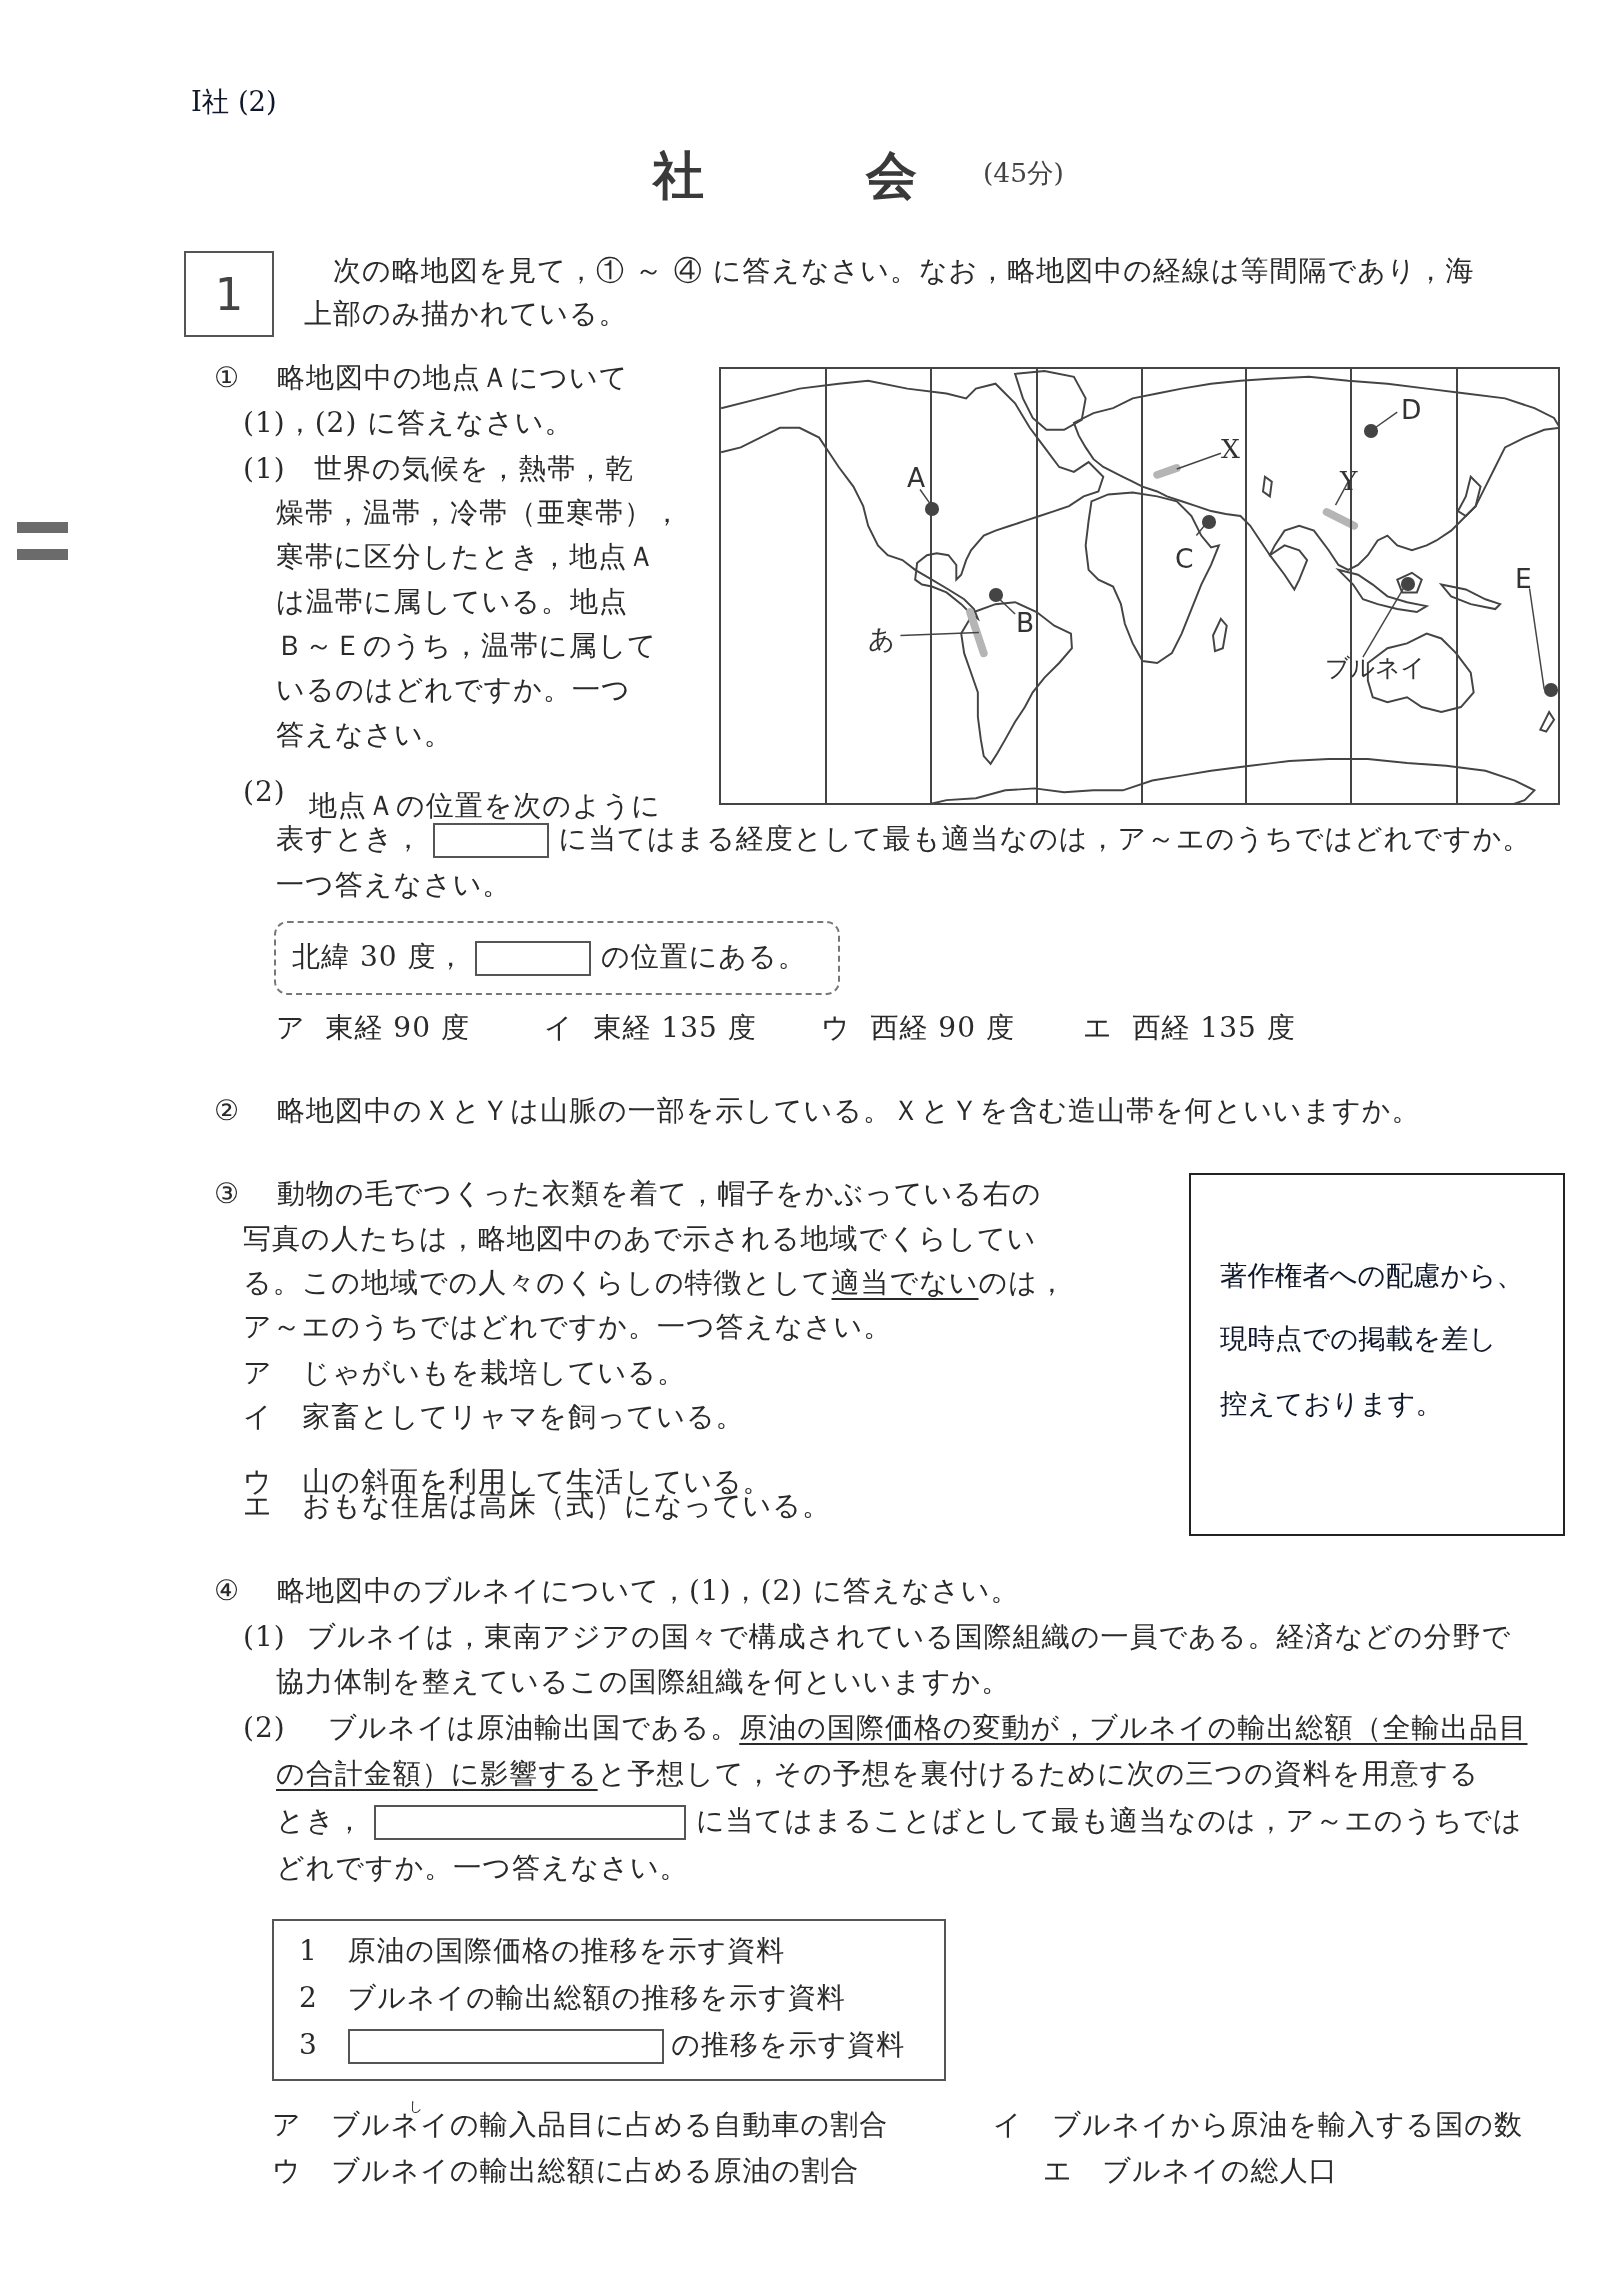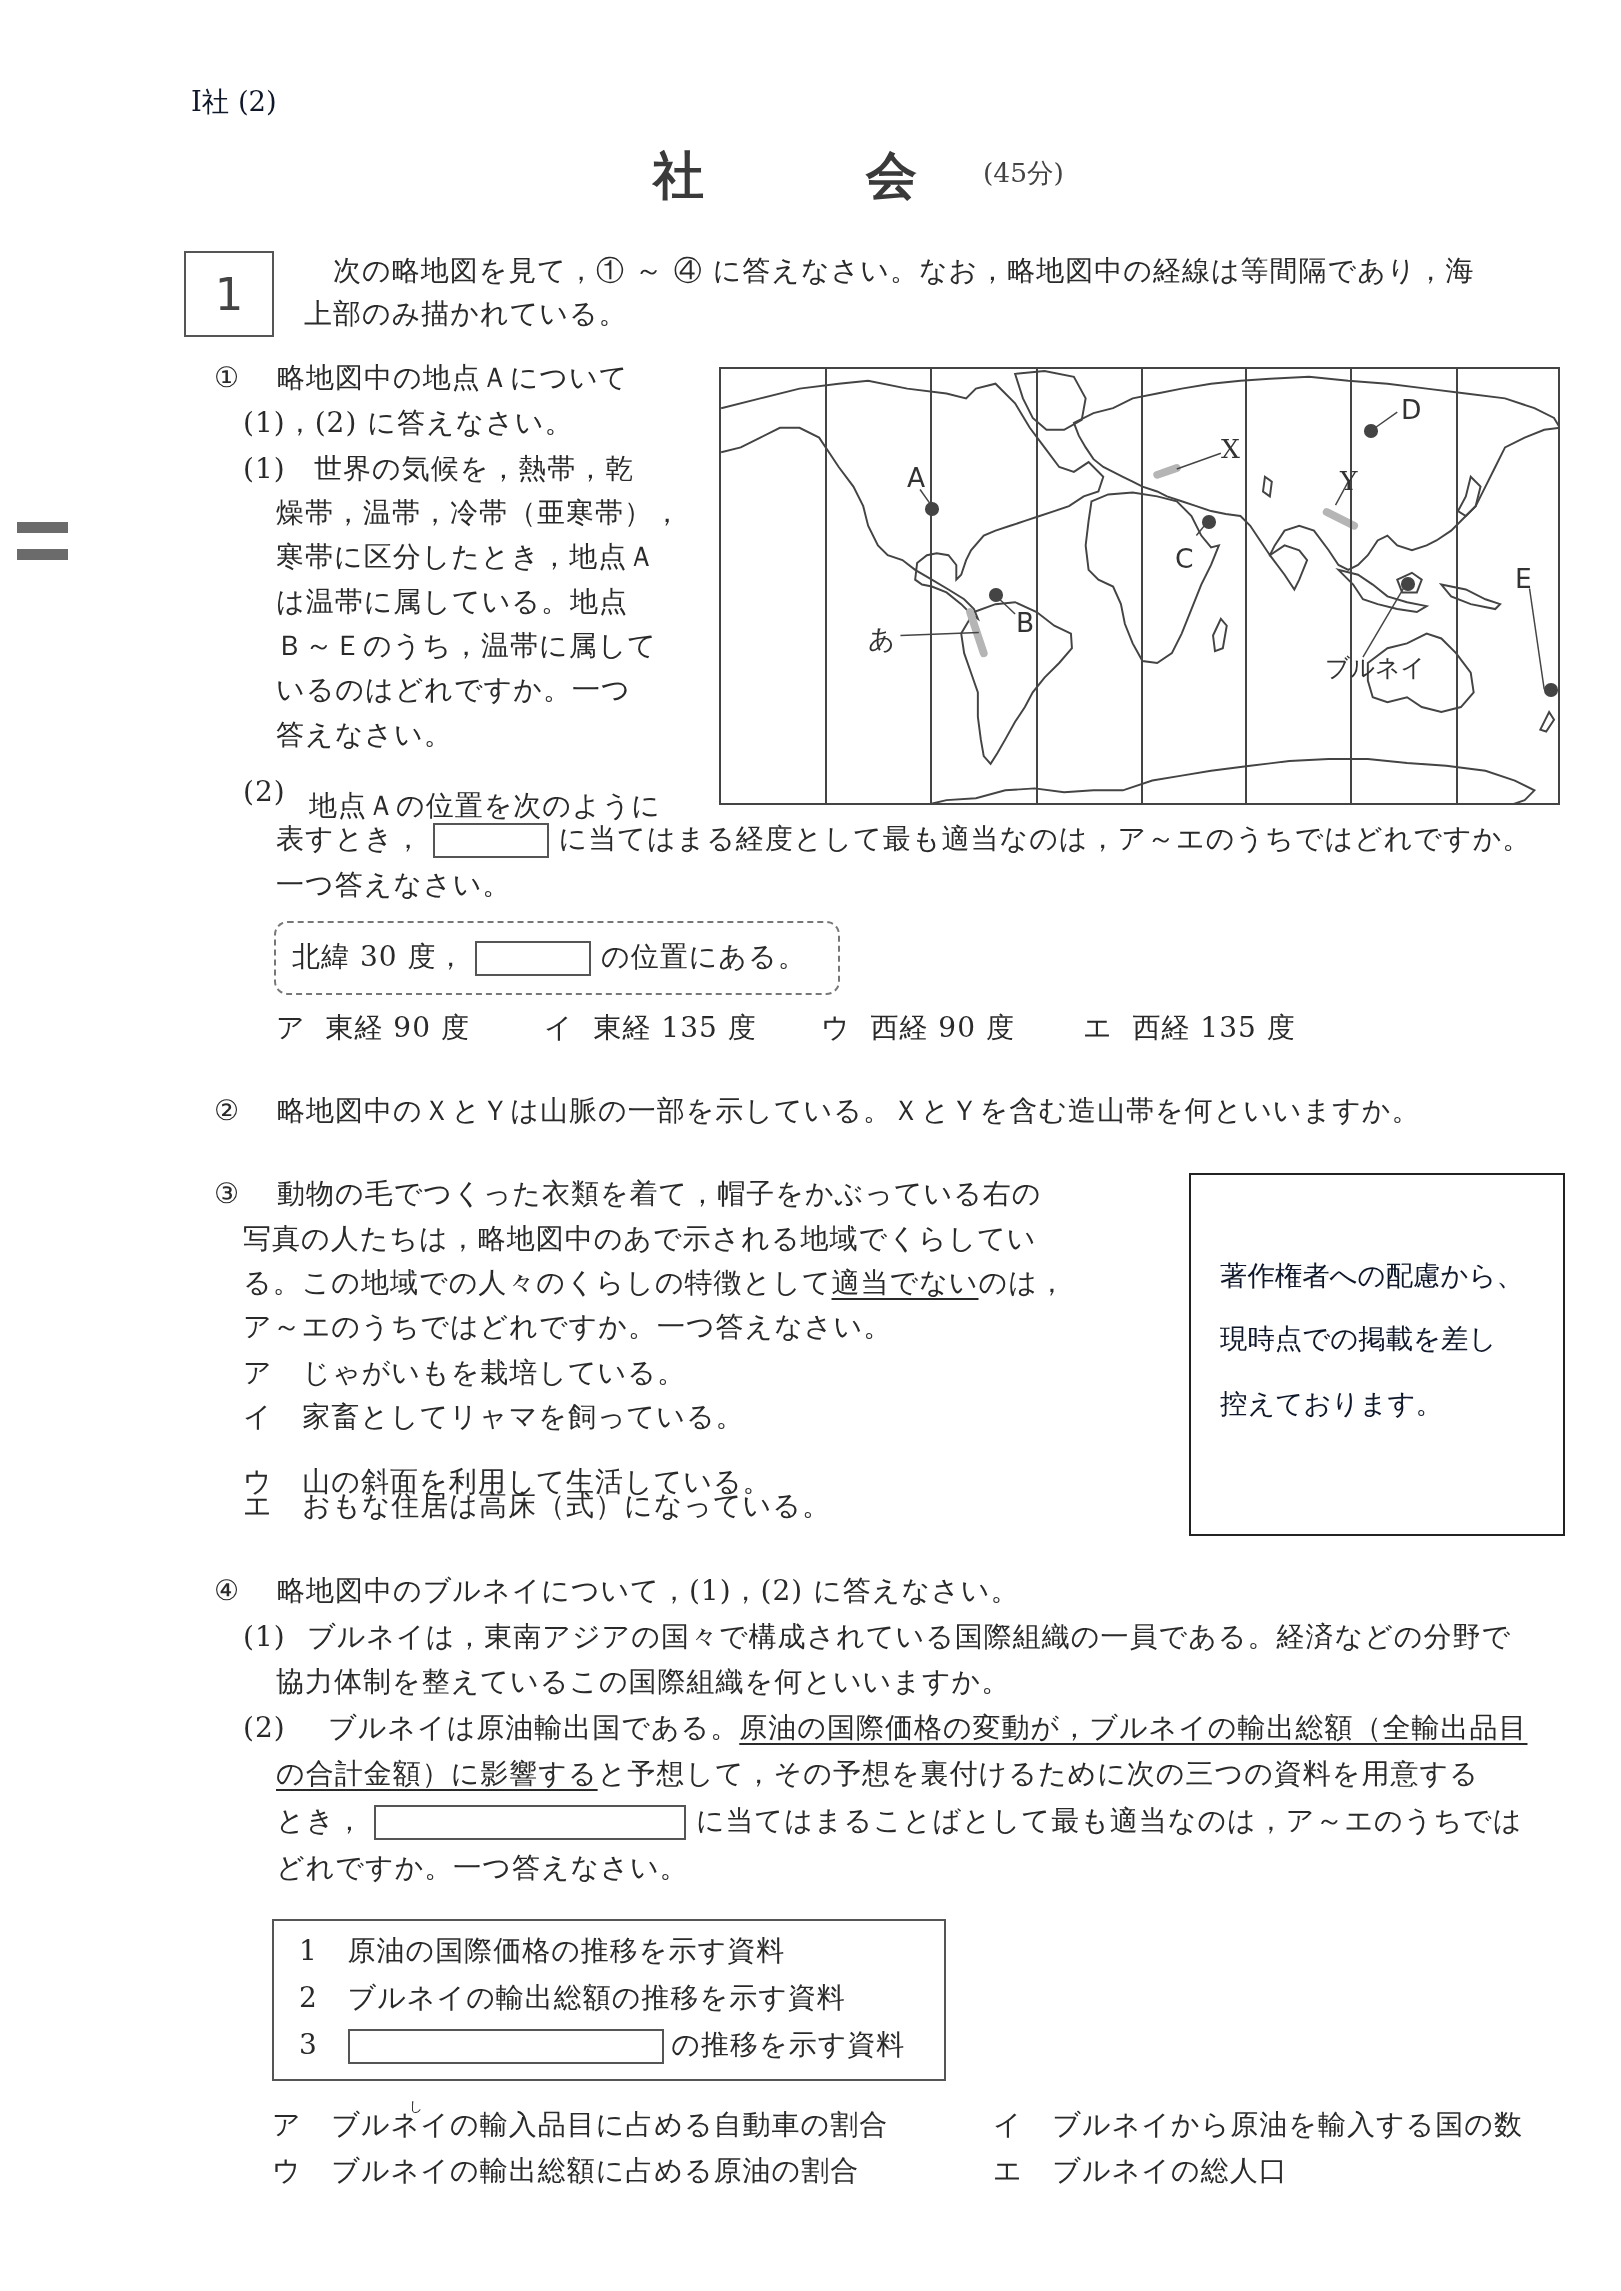--- a/index.html
+++ b/index.html
@@ -189,14 +189,14 @@
 
 <div class="res-box"></div>
 <div class="abs t" style="left:299px; top:1933px;"><span>1</span>&nbsp;&nbsp;&nbsp;<span>原油の国際価格の推移を示す資料</span></div>
 <div class="abs t" style="left:299px; top:1980px;"><span>2</span>&nbsp;&nbsp;&nbsp;<span>ブルネイの輸出総額の推移を示す資料</span></div>
 <div class="abs t" style="left:299px; top:2027px;"><span>3</span>&nbsp;&nbsp;&nbsp;<span class="blank" style="width:316px; height:35px; margin-right:7.8px;"></span><span>の推移を示す資料</span></div>
 
 <div class="abs" style="left:409px; top:2098px; font-size:13.7px;">し</div>
 <div class="abs t" style="left:272px; top:2107px;"><span>ア</span>&nbsp;&nbsp;&nbsp;<span>ブルネイの輸入品目に占める自動車の割合</span></div>
 <div class="abs t" style="left:993px; top:2107px;"><span>イ</span>&nbsp;&nbsp;&nbsp;<span>ブルネイから原油を輸入する国の数</span></div>
 <div class="abs t" style="left:272px; top:2153px;"><span>ウ</span>&nbsp;&nbsp;&nbsp;<span>ブルネイの輸出総額に占める原油の割合</span></div>
-<div class="abs t" style="left:993px; top:2153px;"><span>エ</span>&nbsp;&nbsp;&nbsp;<span>ブルネイの総人口</span></div>
+<div class="abs t" style="left:1043px; top:2153px;"><span>エ</span>&nbsp;&nbsp;&nbsp;<span>ブルネイの総人口</span></div>
 
 
 </body></html>

